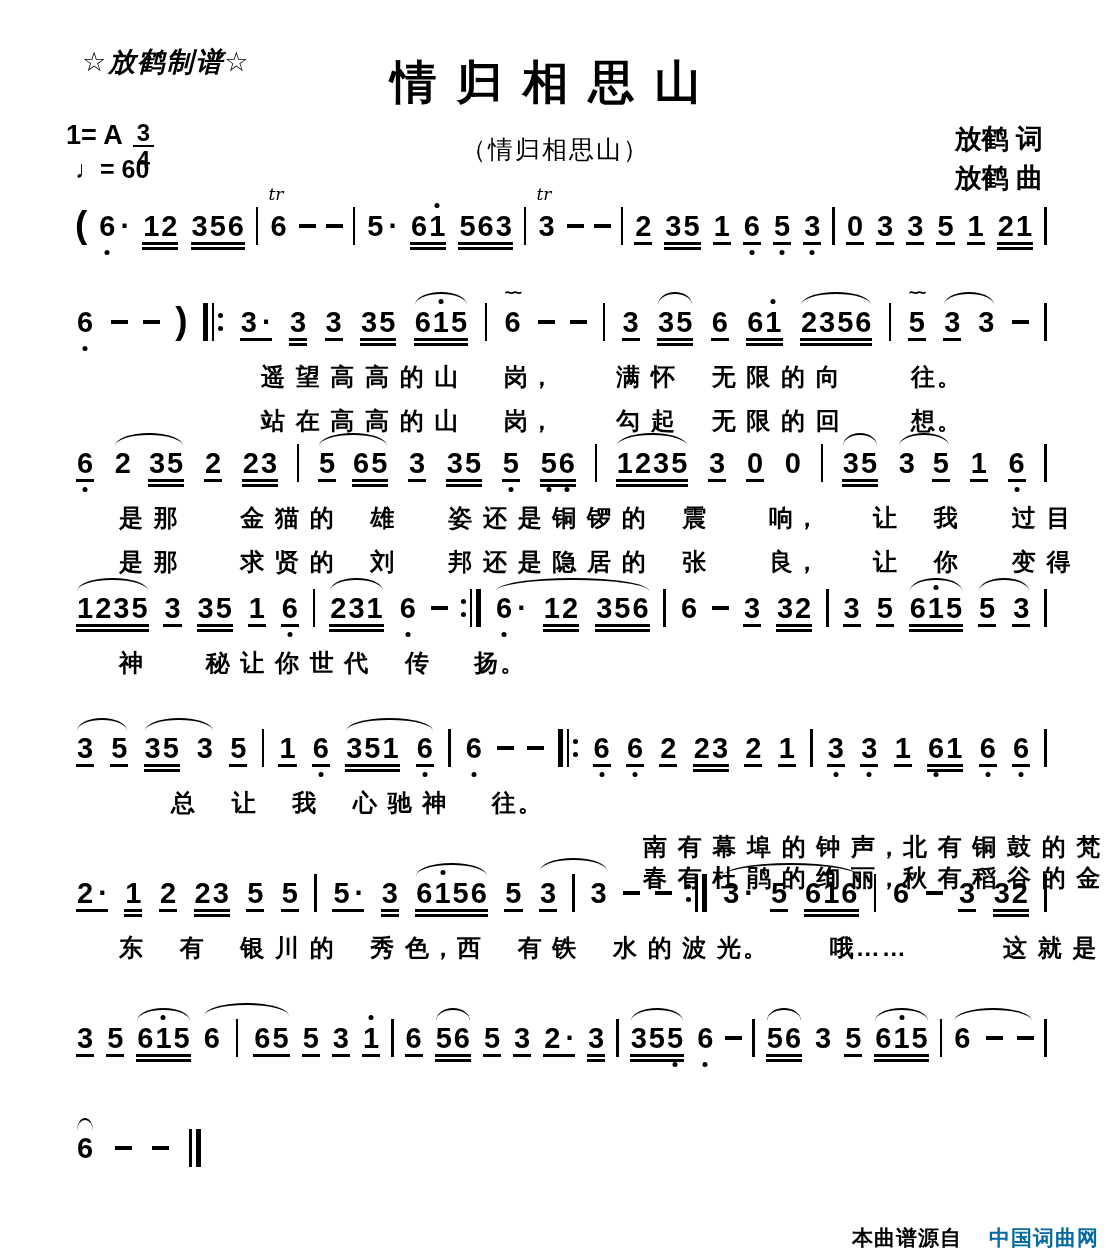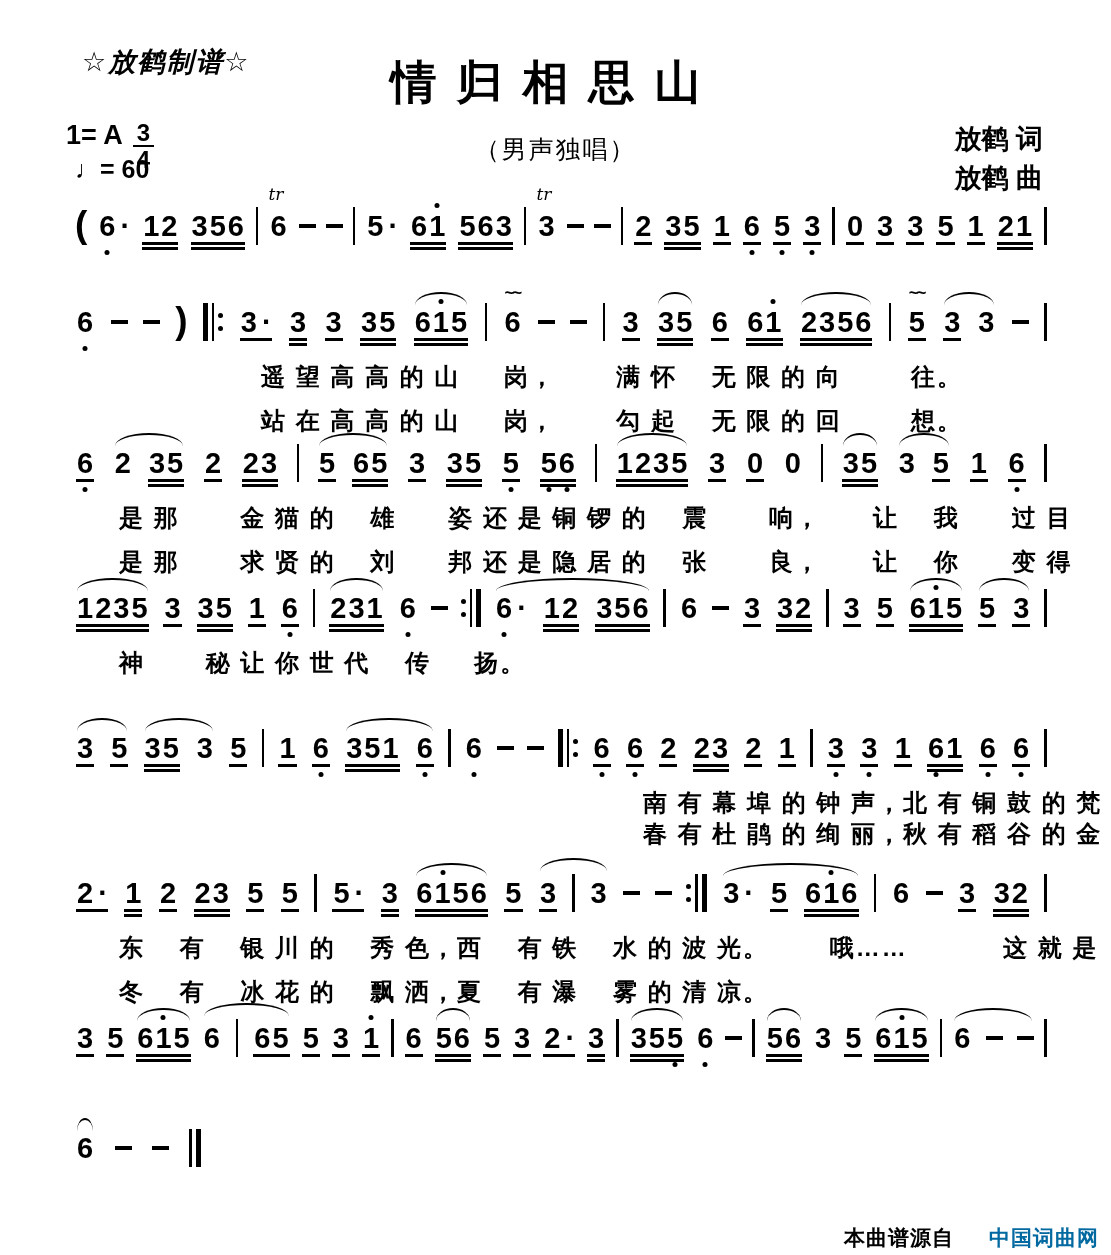--- a/index.html
+++ b/index.html
@@ -39,28 +39,28 @@
   .paren{font-size:37px;font-weight:bold;transform:translateY(-2px);}
   .arcwrap{position:relative;display:inline-flex;}
   .arcinner{display:inline-flex;align-items:center;gap:14px;}
   .arc{position:absolute;top:-16px;left:2px;right:2px;height:11px;
        border-top:2.5px solid #000;border-radius:50% 50% 0 0/100% 100% 0 0;}
   .trmark{position:absolute;top:-26px;left:0;font-family:"DejaVu Serif",serif;
           font-style:italic;font-weight:normal;font-size:17px;letter-spacing:0;}
   .mordmark{position:absolute;top:-24px;left:2px;font-size:17px;font-weight:bold;letter-spacing:-2px;}
   .lyr{white-space:pre;font-size:24px;font-weight:bold;letter-spacing:2px;margin-top:13px;line-height:1.3;margin-left:36px;}
   
-  .footer{right:12px;top:1224px;font-size:21px;font-weight:bold;letter-spacing:1px;display:flex;gap:35px;}
+  .footer{right:12px;top:1224px;font-size:21px;font-weight:bold;letter-spacing:1px;display:flex;gap:27px;}
 </style>
 </head>
 <body>
 
 <div class="abs studio">☆放鹤制谱☆</div>
 <div class="abs title">情归相思山</div>
-<div class="abs subtitle">（男声独唱）</div>
+<div class="abs subtitle">（情归相思山）</div>
 <div class="abs keyrow">
   <span>1= A</span>
   <span class="frac">
     <span class="num">3</span>
     <span class="den">4</span>
   </span>
 </div>
 <div class="abs temporow">♩= 60</div>
 <div class="abs credits">
   <div>放鹤  词</div>
@@ -566,20 +566,21 @@
           <span class="dg">1</span>
         </span>
         <span class="grp u1">
           <span class="dg">6<span class="dot dn"></span></span>
         </span>
         <span class="grp u1">
           <span class="dg">6<span class="dot dn"></span></span>
         </span>
         <span class="bar"></span>
       </div>
+      <div class="lyr" style="padding-left: 60px;">总    让    我    心 驰 神     往。</div>
       <div class="lyr" style="padding-left: 532px;">南 有 幕 埠 的 钟 声，北 有 铜 鼓 的 梵 唱，
 春 有 杜 鹃 的 绚 丽，秋 有 稻 谷 的 金 黄，</div>
     </div>
     <div class="sys" style="top: 867px;">
       <div class="notes">
         <span class="grp u1">
           <span class="dg">2</span>
           <span class="aug">·</span>
         </span>
         <span class="grp u2">
@@ -667,21 +668,20 @@
         <span class="grp u1">
           <span class="dg">3</span>
         </span>
         <span class="grp u2">
           <span class="dg">3</span>
           <span class="dg">2</span>
         </span>
         <span class="bar"></span>
       </div>
       <div class="lyr" style="padding-left: 8px;">东    有    银 川 的    秀 色，西    有 铁    水 的 波 光。       哦……           这 就 是</div>
-      <div class="lyr" style="padding-left: 8px;">冬    有    冰 花 的    飘 洒，夏    有 瀑    雾 的 清 凉。</div>
     </div>
     <div class="sys" style="top: 1012px;">
       <div class="notes">
         <span class="grp u1">
           <span class="dg">3</span>
         </span>
         <span class="grp u1">
           <span class="dg">5</span>
         </span>
         <span class="arcwrap">

